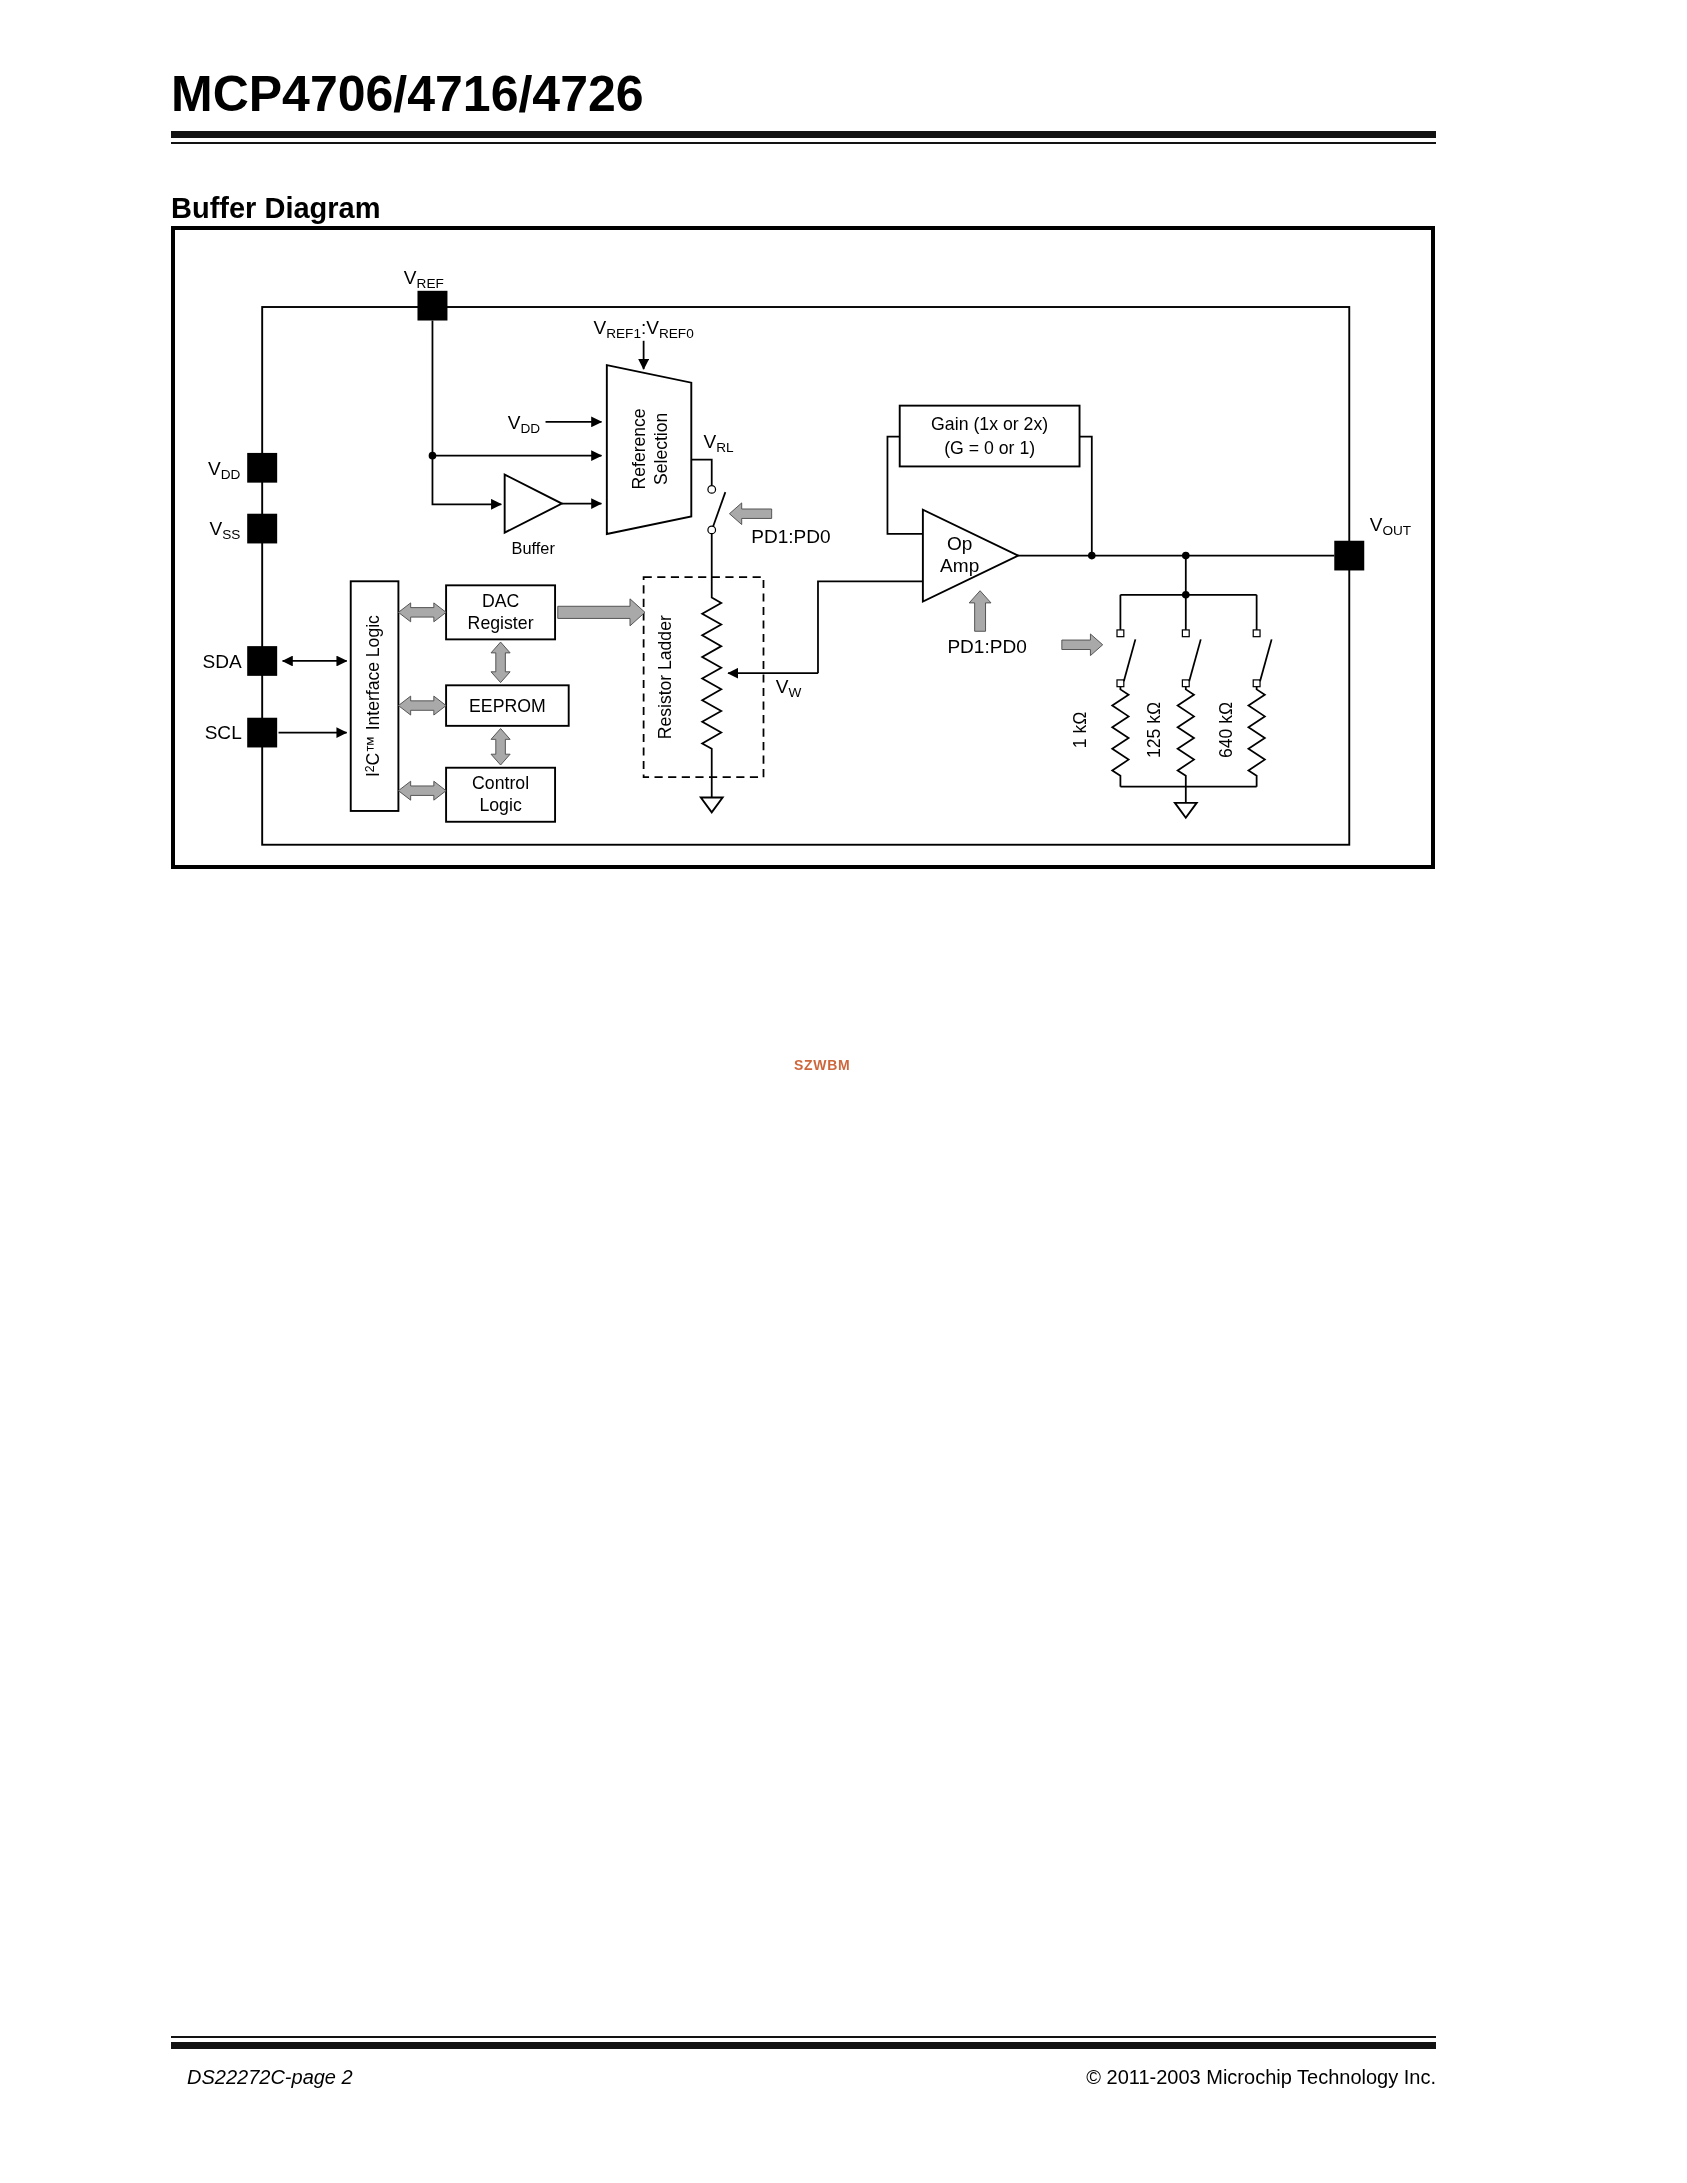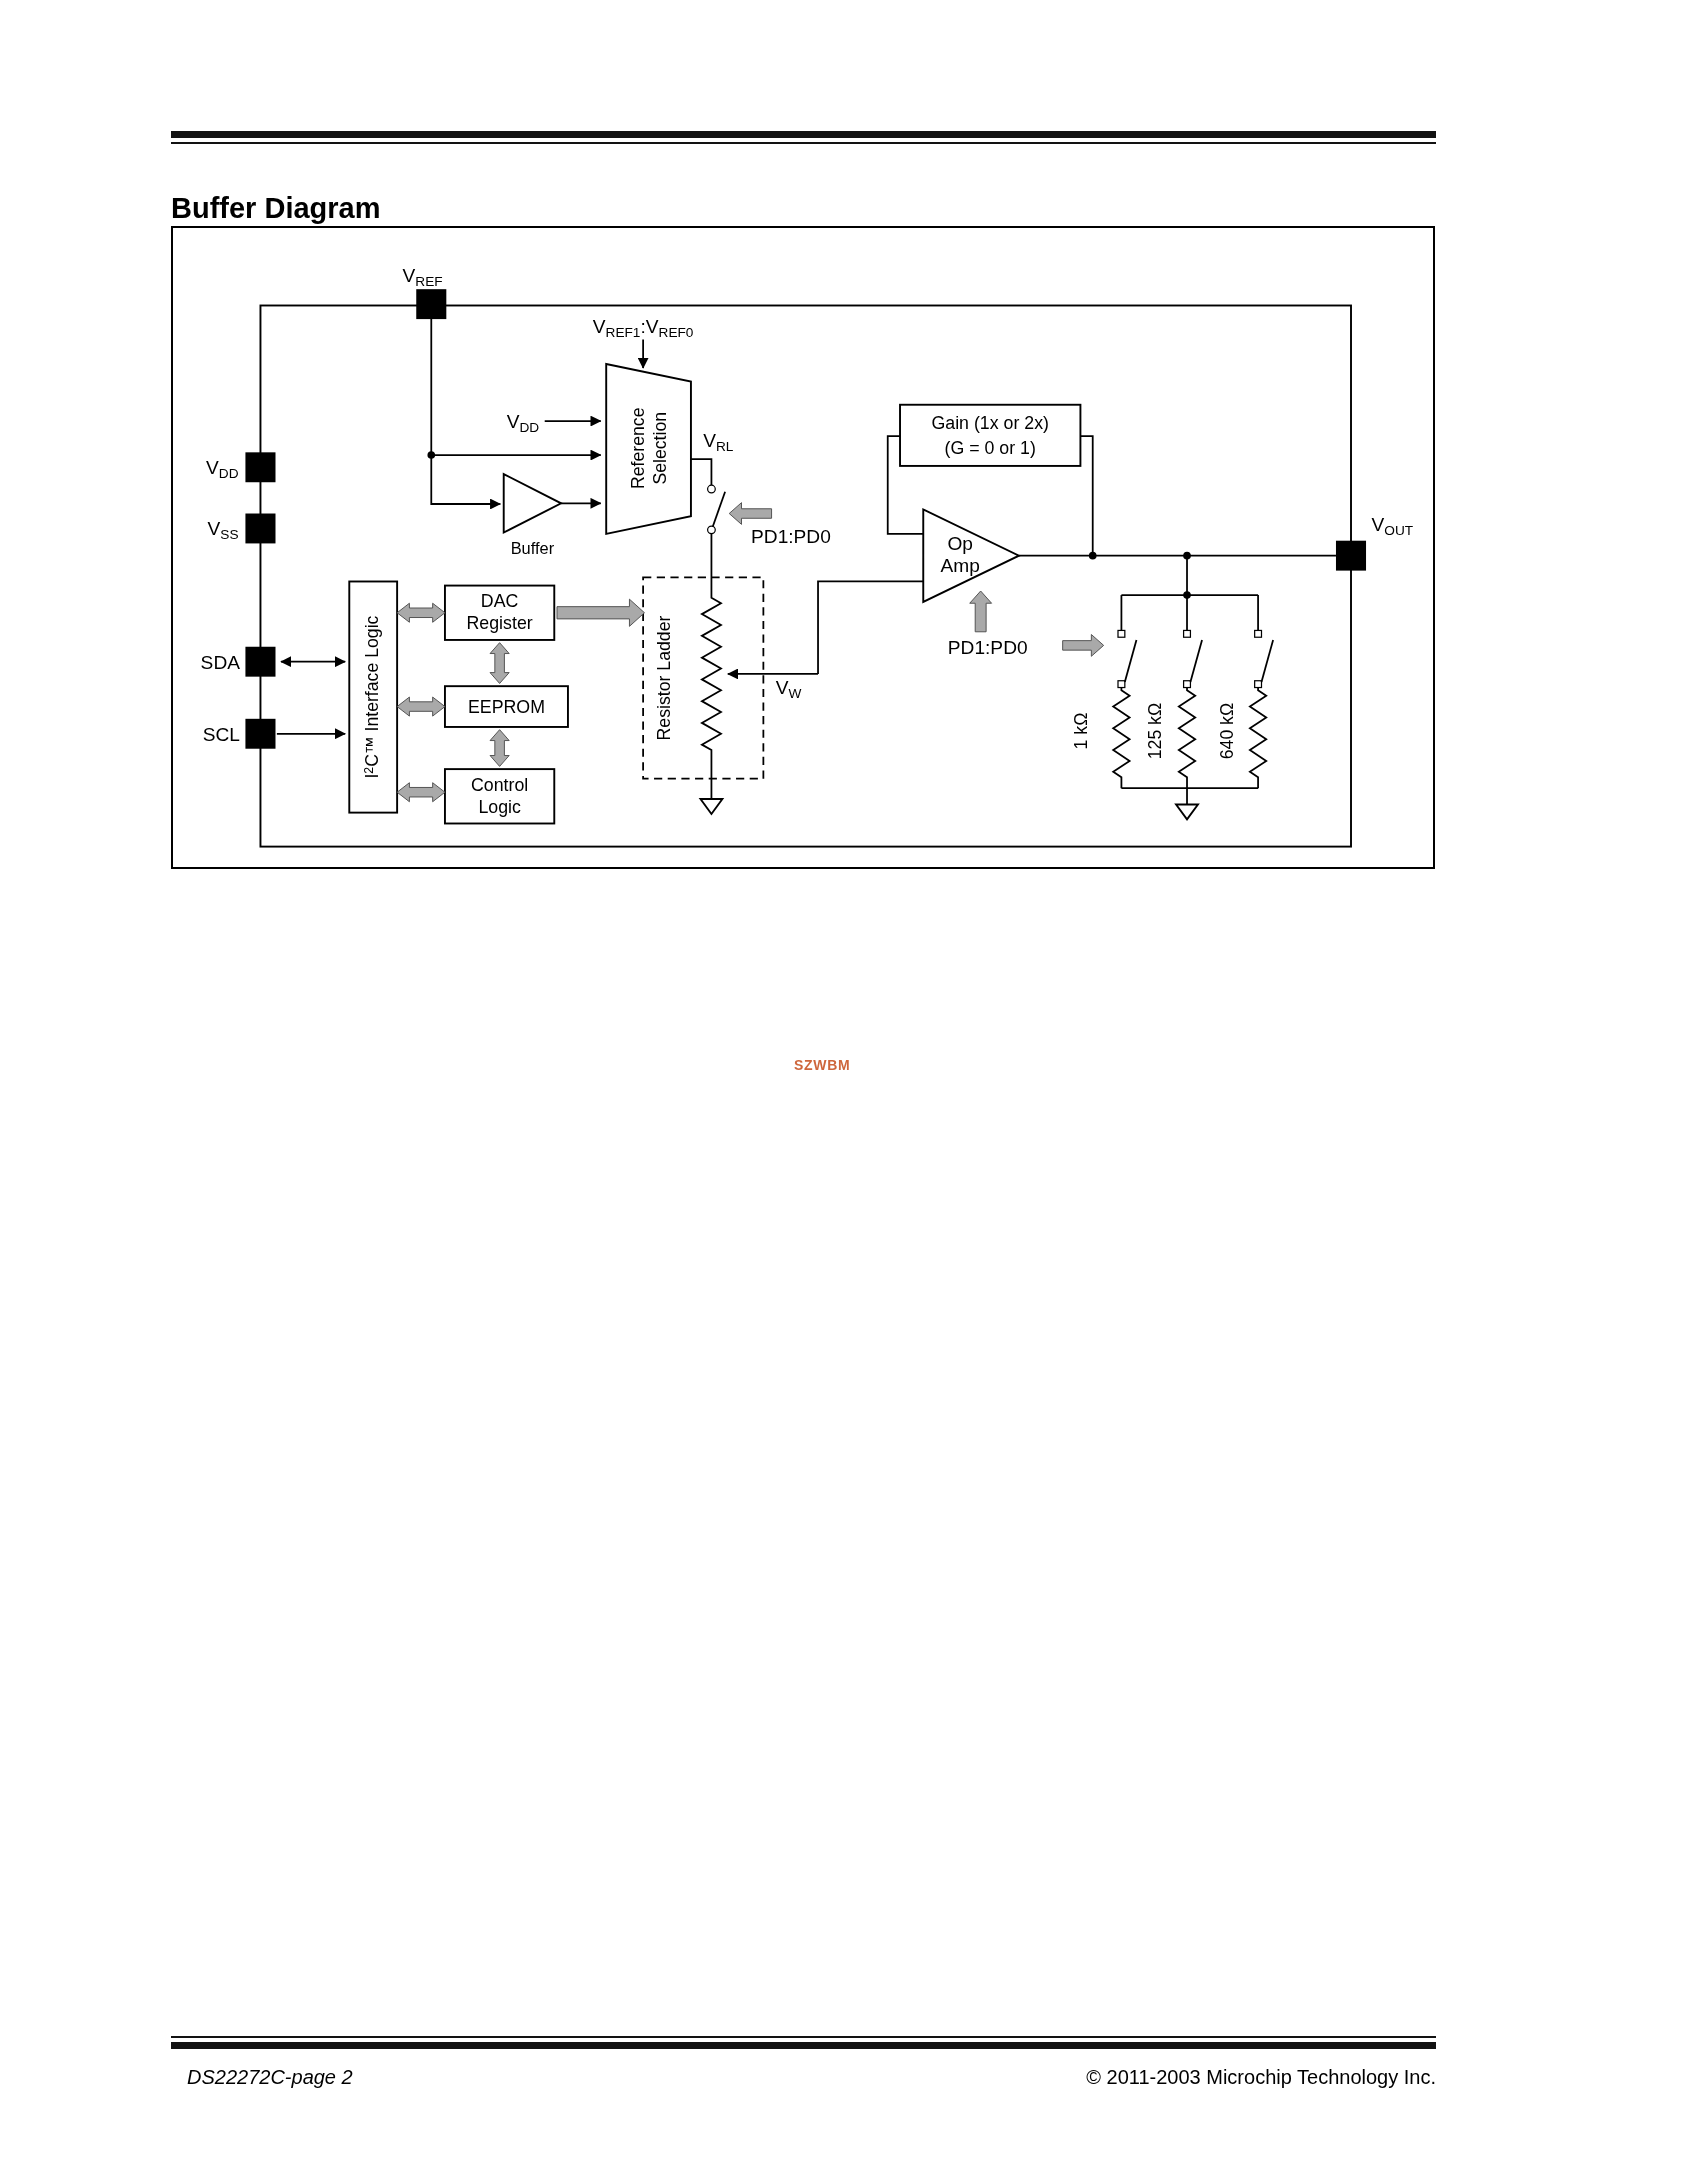--- a/index.html
+++ b/index.html
@@ -4,39 +4,40 @@
 <style>
   html,body{margin:0;padding:0;background:#e8e8e8;}
   .page{position:relative;width:1687px;height:2183px;background:#ffffff;
         font-family:"Liberation Sans",sans-serif;color:#000;overflow:hidden;}
   .title{position:absolute;left:171px;top:65px;font-size:50px;font-weight:bold;letter-spacing:0px;}
   .rule{position:absolute;left:171px;width:1265px;background:#121212;}
   .rule-a{top:131px;height:6.6px;}
   .rule-b{top:142px;height:2px;}
   .heading{position:absolute;left:171px;top:192px;font-size:29px;font-weight:bold;}
   .frame{position:absolute;left:171px;top:226px;width:1264px;height:643px;
-         border:2px solid #000000;box-sizing:border-box;background:#fff;}
+         border:4px solid #000000;box-sizing:border-box;background:#fff;}
   .frame svg{display:block;width:100%;height:100%;}
   .footer-rule-a{top:2036px;height:2px;}
   .footer-rule-b{top:2042px;height:6.6px;}
   .footer-left{position:absolute;left:187px;top:2066px;font-size:20px;font-style:italic;}
   .footer-right{position:absolute;right:251px;top:2066px;font-size:20px;}
   .watermark{position:absolute;left:794px;top:1057px;font-size:14px;
              color:#c2410c;opacity:.8;letter-spacing:0.7px;font-weight:bold;}
   svg text{fill:#000;font-family:"Liberation Sans",sans-serif;}
   .wire{stroke:#000;stroke-width:1.3;fill:none;}
   .blk{fill:#fff;stroke:#000;stroke-width:1.4;}
   .garr{fill:#a9a9a9;stroke:#4f4f4f;stroke-width:0.7;}
   .contact{fill:#fff;stroke:#000;stroke-width:0.9;}
 </style>
 </head>
 <body>
 
 <div class="page">
 
+  <div class="title">MCP4706/4716/4726</div>
   <div class="rule rule-a"></div>
   <div class="rule rule-b"></div>
 
   <div class="heading">Buffer Diagram</div>
 
   <div class="frame">
     <svg viewBox="0 0 922 470" preserveAspectRatio="none">
       <defs>
         <marker id="arrow" markerWidth="8" markerHeight="8" refX="7.5" refY="4" orient="auto-start-reverse" markerUnits="userSpaceOnUse">
           <path d="M0,0 L8,4 L0,8 Z" fill="#000"></path>

